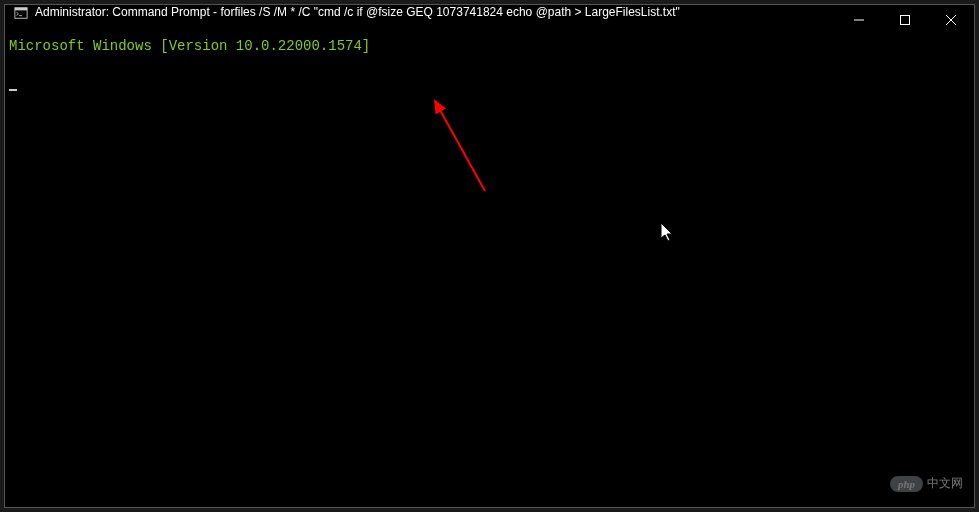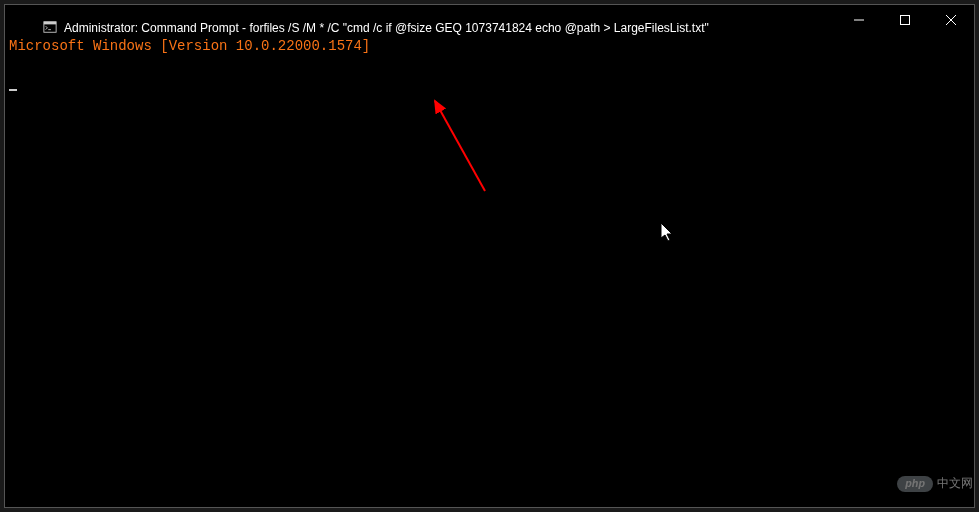--- a/index.html
+++ b/index.html
@@ -23,25 +23,24 @@
       bottom: 4px;
       background: #0c0c0c;
       border: 1px solid #555;
       display: flex;
       flex-direction: column;
     }
     .titlebar {
       height: 30px;
       background: #000;
       display: flex;
-      align-items: flex-end;
+      align-items: flex-start;
       color: #fff;
       font-family: 'Segoe UI', Tahoma, sans-serif;
       font-size: 12px;
-      padding-left: 29px;
     }
     .titlebar-icon {
       width: 16px;
       height: 16px;
       margin-left: 8px;
       margin-right: 6px;
       display: flex;
       align-items: center;
       justify-content: center;
     }
@@ -64,21 +63,21 @@
       height: 100%;
       display: flex;
       align-items: center;
       justify-content: center;
       color: #fff;
       cursor: pointer;
     }
     .terminal-content {
       flex: 1;
       background: #000;
-      color: #f97316;
+      color: #84cc16;
       font-size: 14px;
       line-height: 1.3;
       padding: 2px 4px;
       position: relative;
       font-family: Consolas, 'Courier New', monospace;
     }
     .terminal-line {
       white-space: pre;
     }
     .prompt-line {
@@ -100,25 +99,25 @@
       position: absolute;
       pointer-events: none;
     }
     .mouse-cursor {
       position: absolute;
       pointer-events: none;
     }
     .watermark {
       position: absolute;
       bottom: 20px;
-      right: 6px;
+      right: 16px;
       display: flex;
       align-items: center;
       opacity: 0.45;
-      font-family: Liberation Mono, monospace;
+      font-family: Liberation Serif, serif;
     }
     .watermark-badge {
       background: #8a9299;
       color: #fff;
       font-size: 11px;
       font-weight: bold;
       padding: 2px 8px;
       border-radius: 10px;
       margin-right: 4px;
       font-style: italic;

